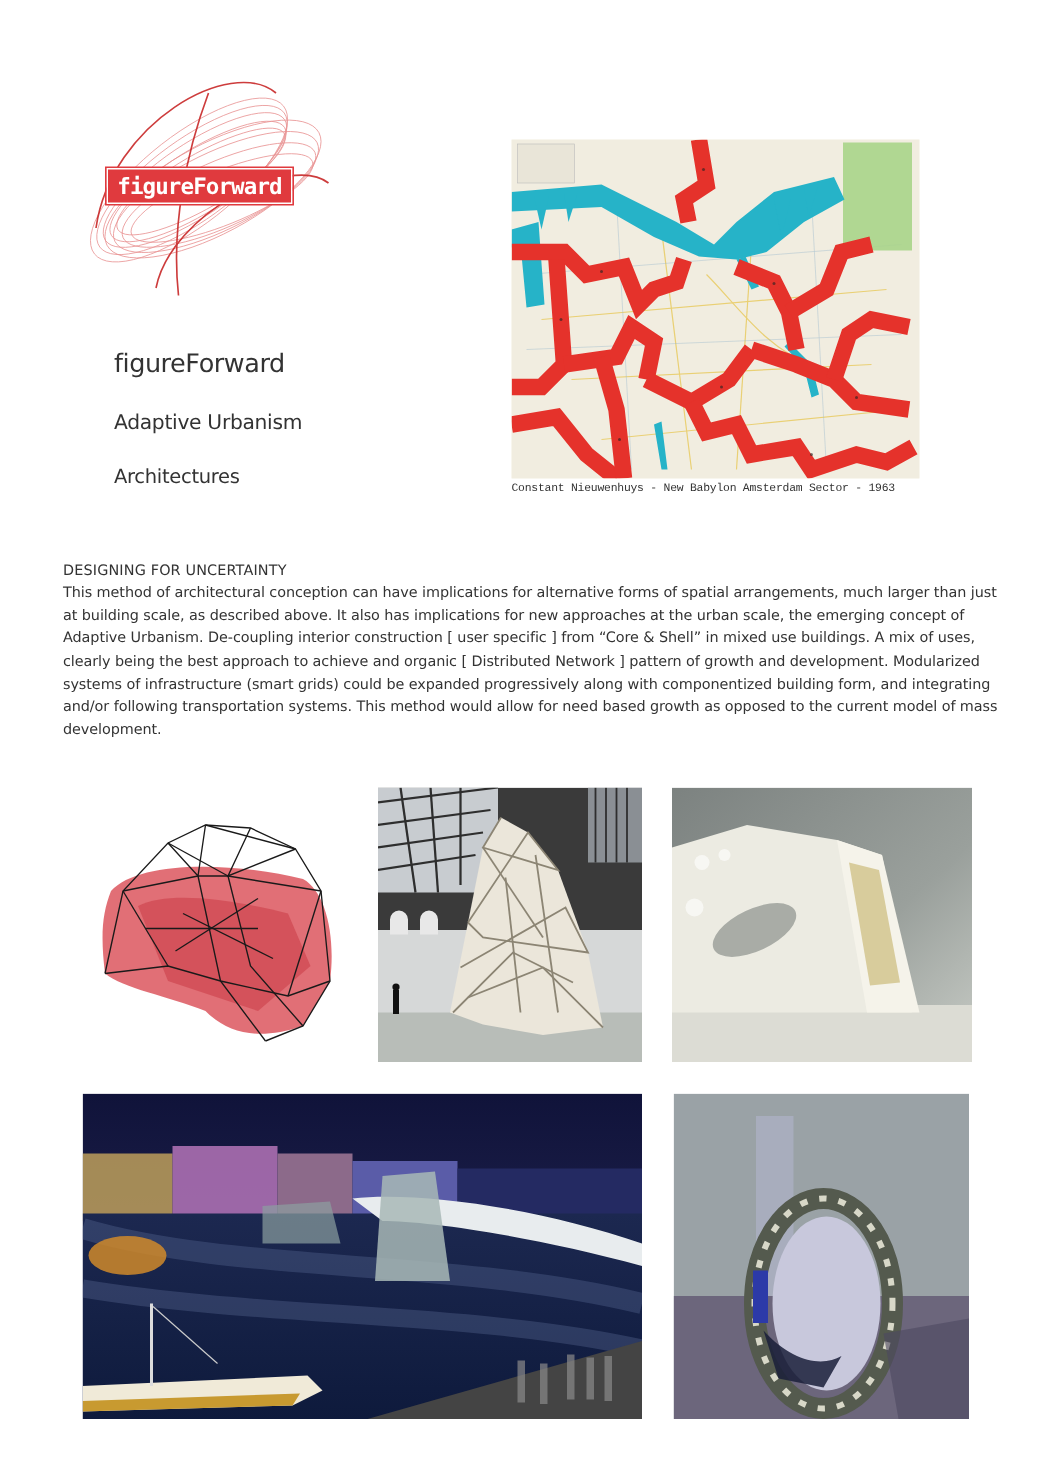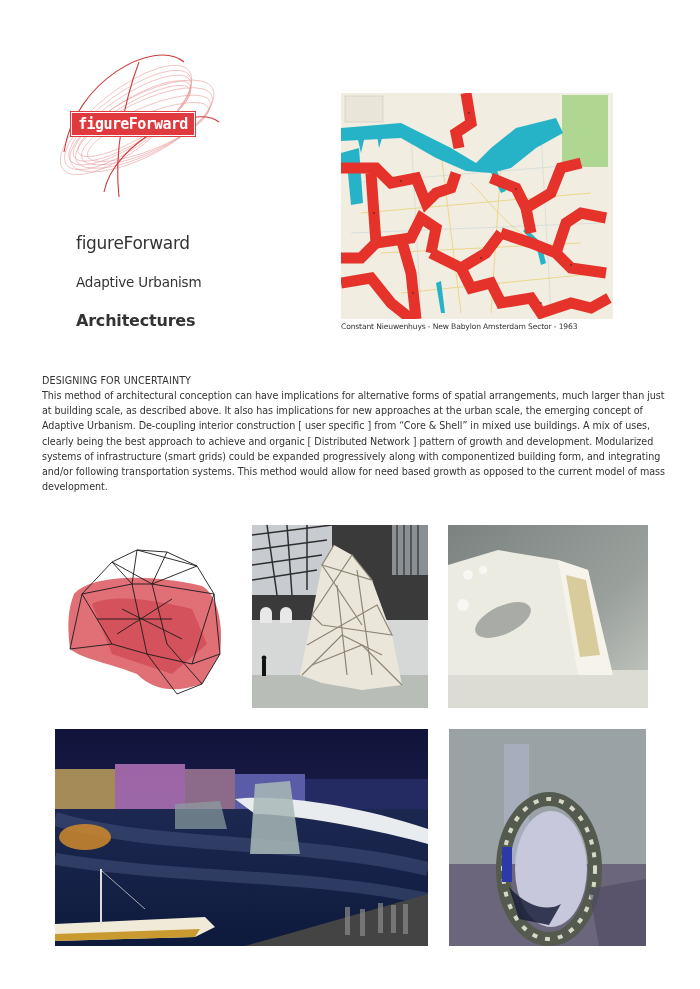--- a/index.html
+++ b/index.html
@@ -14,26 +14,26 @@
     .logo-badge {
       position: absolute; left: 27px; top: 70px; width: 124px; height: 24px;
       background: #e03a3e; color: #fff; font-family: "DejaVu Sans Mono", monospace;
       font-size: 15px; font-weight: bold; letter-spacing: -0.6px;
       display: flex; align-items: center; justify-content: center;
       border: 1px solid #ffffff; outline: 1px solid #e03a3e;
     }
 
     .brand-name { left: 76px; top: 233px; font-size: 17px; color: #333; letter-spacing: -0.3px; }
     .brand-sub  { left: 76px; top: 258px; font-size: 13.5px; color: #333; letter-spacing: -0.2px; margin-top: 16px; }
-    .brand-cat  { left: 76px; top: 311px; font-size: 16px; color: #333; letter-spacing: -0.2px; font-weight: bold; }
+    .brand-cat  { left: 76px; top: 311px; font-size: 13px; color: #333; letter-spacing: -0.2px; }
 
     
     #map { left: 341px; top: 93px; width: 272px; height: 226px; overflow: hidden; background: #f3efe2; }
     #map svg { width: 100%; height: 100%; display: block; }
-    .map-caption { left: 341px; top: 322px; font-size: 7.6px; color: #333; letter-spacing: -0.15px; white-space: nowrap; }
+    .map-caption { left: 341px; top: 322px; font-size: 7.6px; color: #333; letter-spacing: -0.15px; white-space: nowrap; font-family: Liberation Mono, monospace; }
 
     
     .section-title { left: 42px; top: 375px; font-size: 9.6px; color: #333; letter-spacing: 0.1px; }
     .body-text {
       left: 42px; top: 388px; width: 630px; font-size: 9.6px; line-height: 15.2px; color: #333;
       letter-spacing: -0.05px;
     }
 
     
     .img { position: absolute; overflow: hidden; }

